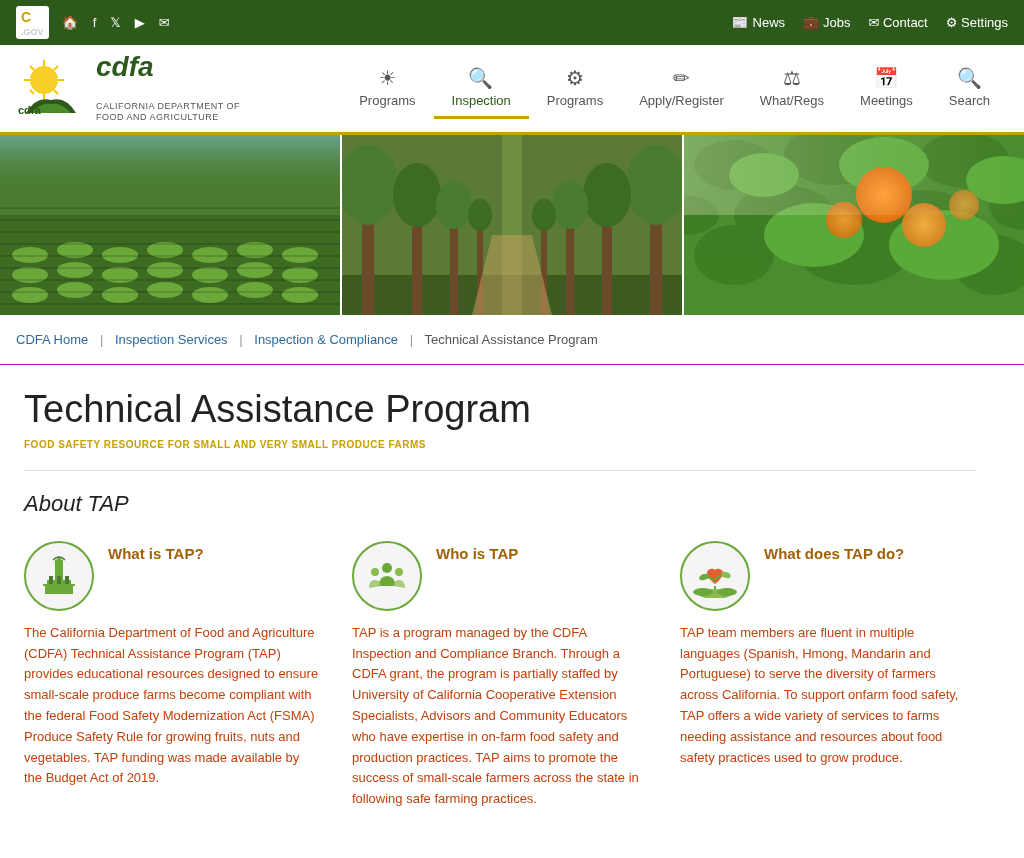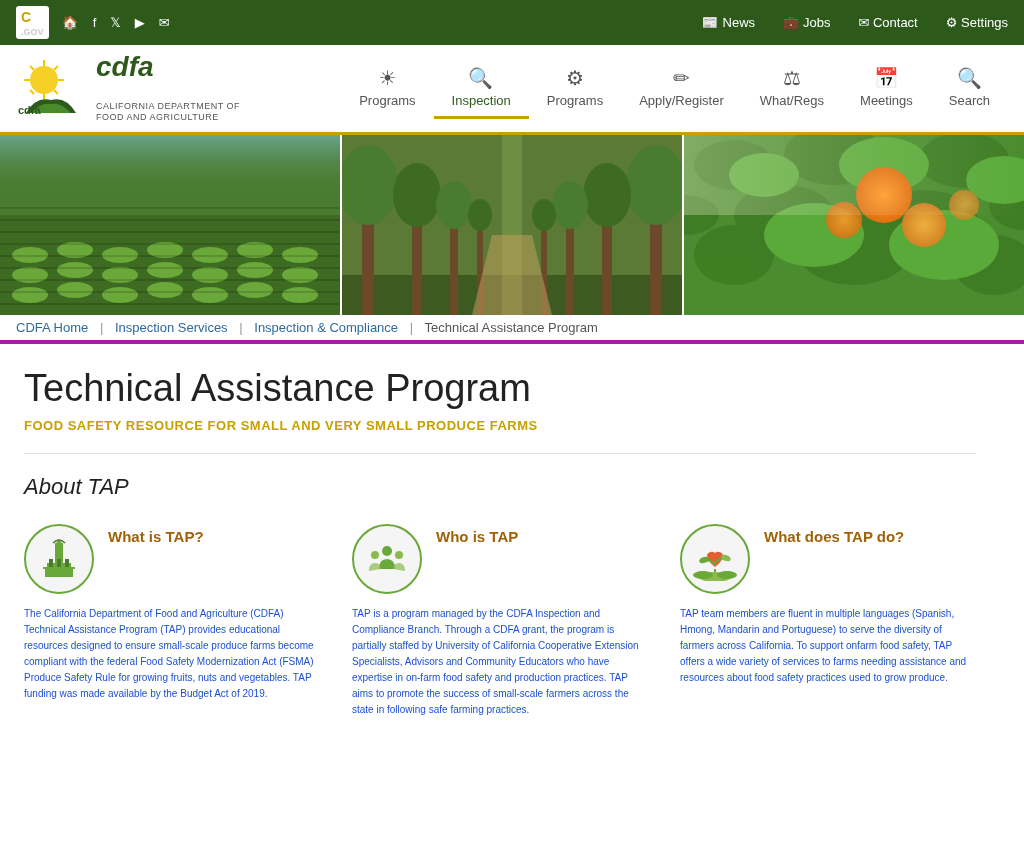--- a/index.html
+++ b/index.html
@@ -9,21 +9,21 @@
     .gov-bar {
       background: #2d5a1b;
       color: #fff;
       padding: 6px 16px;
       display: flex;
       align-items: center;
       justify-content: space-between;
       font-size: 13px;
     }
     .gov-bar-left { display: flex; align-items: center; gap: 14px; }
-    .gov-bar-right { display: flex; align-items: center; gap: 28px; text-align: center; }
+    .gov-bar-right { display: flex; align-items: center; gap: 18px; text-align: center; }
     .gov-bar a { color: #fff; text-decoration: none; }
     .gov-bar-logo {
       background: #fff;
       color: #2d5a1b;
       font-weight: bold;
       font-size: 11px;
       padding: 2px 5px;
       border-radius: 3px;
     }
     .gov-bar-logo span { color: #c8a000; font-size: 14px; font-weight: bold; }
@@ -113,40 +113,40 @@
       bottom: 0; left: 0; right: 0; top: 40%;
       background: repeating-linear-gradient(
         180deg,
         rgba(0,0,0,0.15) 0px, rgba(0,0,0,0.15) 2px,
         transparent 2px, transparent 12px
       );
     }
 
     
     .breadcrumb {
-      padding: 5px 16px;
+      padding: 17px 16px;
       font-size: 13px;
       color: #555;
-      border-bottom: 4px solid #a21caf;
+      border-bottom: 1px solid #a21caf;
     }
     .breadcrumb a { color: #2d6a9f; text-decoration: none; }
     .breadcrumb .sep { margin: 0 8px; color: #999; }
 
     
     .page-content { padding: 24px 24px; max-width: 1000px; }
 
     .page-title {
       font-size: 38px;
       font-weight: 300;
       color: #222;
       margin-bottom: 8px;
       line-height: 1.1;
     }
     .page-subtitle {
-      font-size: 13px;
+      font-size: 10px;
       font-weight: bold;
       color: #c8a000;
       text-transform: uppercase;
       letter-spacing: 0.5px;
       margin-bottom: 20px;
     }
     .divider {
       border: none;
       border-top: 1px solid #ddd;
       margin: 20px 0;
@@ -185,23 +185,23 @@
       background: #f5f5f5;
       font-size: 32px;
     }
     .col-title {
       font-size: 15px;
       font-weight: bold;
       color: #a16207;
       margin-top: 4px;
     }
     .col-body {
-      font-size: 10px;
+      font-size: 13px;
       line-height: 1.6;
-      color: #1d4ed8;
+      color: #c2410c;
       margin-top: 12px;
     }
   </style>
 </head>
 <body>
 
 <div class="gov-bar">
   <div class="gov-bar-left">
     <a href="#">
       <div class="gov-bar-logo"><span>C</span><span style="color:#fff;font-size:10px;vertical-align:super">A</span><br><span style="font-size:9px;color:#ccc;text-align:right;">.GOV</span></div>

